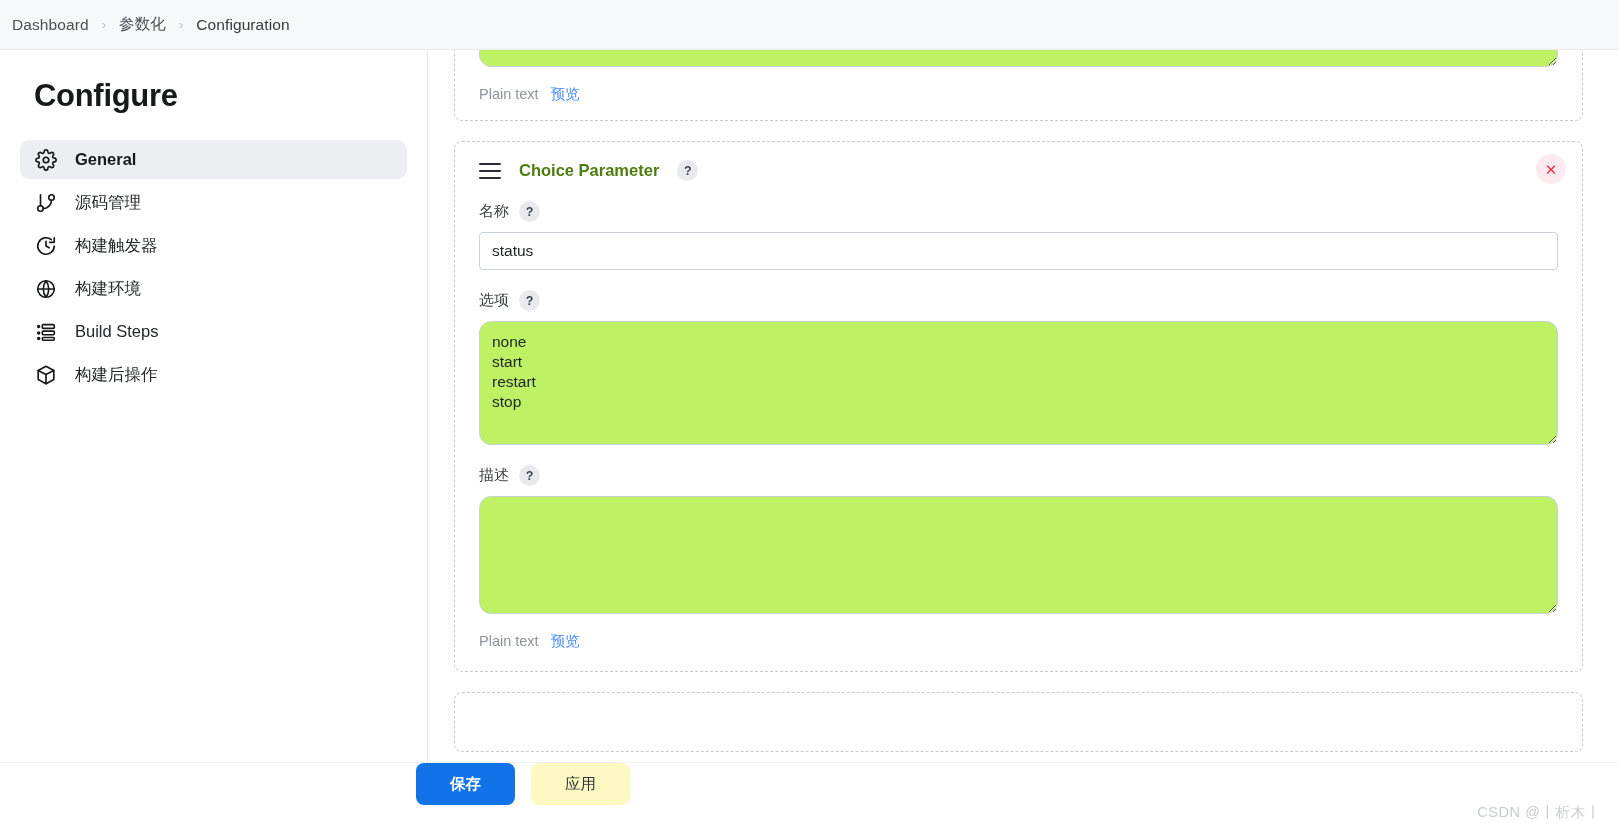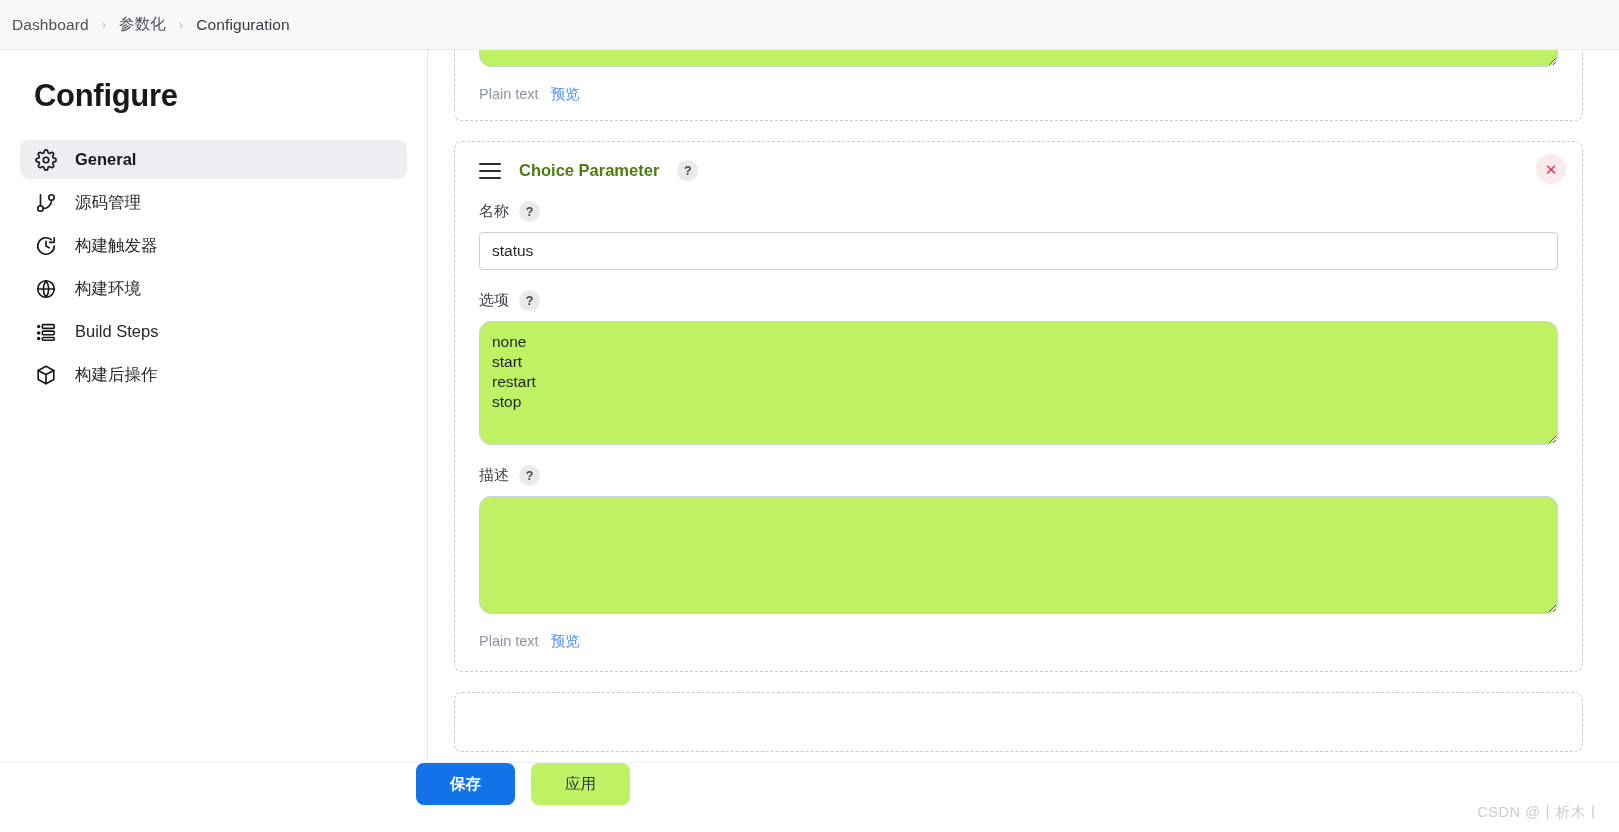--- a/index.html
+++ b/index.html
@@ -232,21 +232,21 @@
   .btn {
     border: none;
     border-radius: 8px;
     height: 42px;
     font-size: 15.5px;
     font-family: "Liberation Sans", sans-serif;
     cursor: pointer;
     padding: 0 26px;
   }
   #save-button { background: #1272e8; color: #ffffff; font-weight: bold; min-width: 99px; }
-  #apply-button { background: #bef264; color: #31363d; min-width: 99px; }
+  #apply-button { background: #fef9c3; color: #31363d; min-width: 99px; }
 
   
   #watermark {
     position: absolute;
     right: 18px;
     bottom: 10px;
     font-size: 14.5px;
     color: #c9ccd1;
     letter-spacing: .6px;
     user-select: none;

